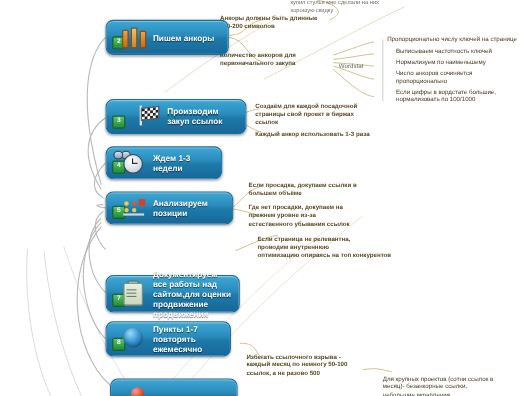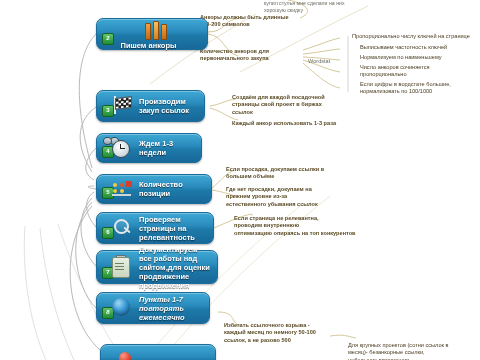--- a/index.html
+++ b/index.html
@@ -248,73 +248,66 @@
       <path d="M40 228 C 44 268, 54 316, 74 360" opacity="0.6"></path>
       <path d="M58 224 C 70 262, 92 312, 118 352" opacity="0.5"></path>
     </g>
     <g stroke="#c9c9c9" stroke-width="0.8" fill="none">
       <path d="M348 36 L 348 92"></path>
       <path d="M252 214 L 252 216"></path>
     </g>
   </svg>
 
 
-  <div class="node" style="left:96px; top:18px; width:112px; height:32px;flex-direction:column;">
+  <div class="node" style="left:96px; top:18px; width:112px; height:32px;">
     <span class="badge">2</span>
     <span class="nicon">
       <span class="ic-books">
           <i></i>
           <i></i>
           <i></i>
         </span>
     </span>
     <span class="nlabel">Пишем анкоры</span>
   </div>
 
-  <div class="node" style="left:96px; top:90px; width:109px; height:32px;">
+  <div class="node" style="left:96px; top:90px; width:128px; height:32px;padding-left:13px;">
     <span class="badge">3</span>
     <span class="nicon">
       <span class="ic-flag"><span class="pole"></span><span class="cloth"></span></span>
     </span>
     <span class="nlabel">Производим закуп ссылок</span>
   </div>
 
   <div class="node" style="left:96px; top:133px; width:106px; height:30px;">
     <span class="badge">4</span>
     <span class="nicon">
       <span class="ic-clock"><span class="bellL"></span><span class="bellR"></span><span class="face"></span><span class="hh"></span><span class="mm"></span></span>
     </span>
     <span class="nlabel">Ждем 1-3 недели</span>
   </div>
 
   <div class="node" style="left:96px; top:174px; width:116px; height:30px;">
     <span class="badge">5</span>
     <span class="nicon">
       <span class="ic-chart"><b class="d1"></b><b class="d2"></b><b class="d3"></b><b class="d4"></b><span class="sq"></span><span class="base"></span></span>
     </span>
-    <span class="nlabel">Количество позиции</span>
-  </div>
-
-  <div class="node" style="left:96px; top:212px; width:118px; height:32px;">
-    <span class="badge">6</span>
-    <span class="nicon">
-      <span class="ic-magnifier"><span class="lens"></span><span class="handle"></span></span>
-    </span>
-    <span class="nlabel">Проверяем страницы на релевантность</span>
-  </div>
+    <span class="nlabel">Анализируем позиции</span>
+  </div>
+
 
   <div class="node" style="left:96px; top:250px; width:122px; height:34px;">
     <span class="badge">7</span>
     <span class="nicon">
       <span class="ic-clipboard"><span class="clip"></span><span class="board"></span><span class="ln l1"></span><span class="ln l2"></span><span class="ln l3"></span></span>
     </span>
     <span class="nlabel">Документируем все работы над сайтом,для оценки продвижение продвижения</span>
   </div>
 
-  <div class="node" style="left:96px; top:292px; width:114px; height:32px;font-style:italic;">
+  <div class="node" style="left:96px; top:292px; width:114px; height:32px;">
     <span class="badge">8</span>
     <span class="nicon">
       <span class="ic-sphere"><span class="ball"></span></span>
     </span>
     <span class="nlabel">Пункты 1-7 повторять ежемесячно</span>
   </div>
 
   <div class="node" style="left:100px; top:344px; width:116px; height:30px;">
     <span class="nicon">
       <span class="ic-dot"><span class="ball"></span></span>

